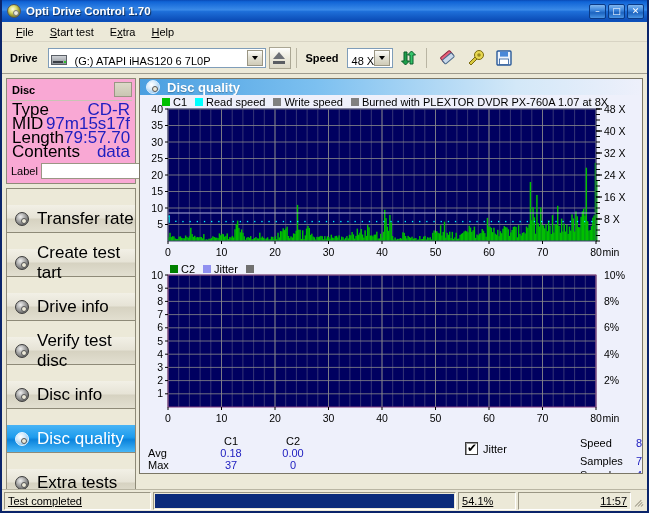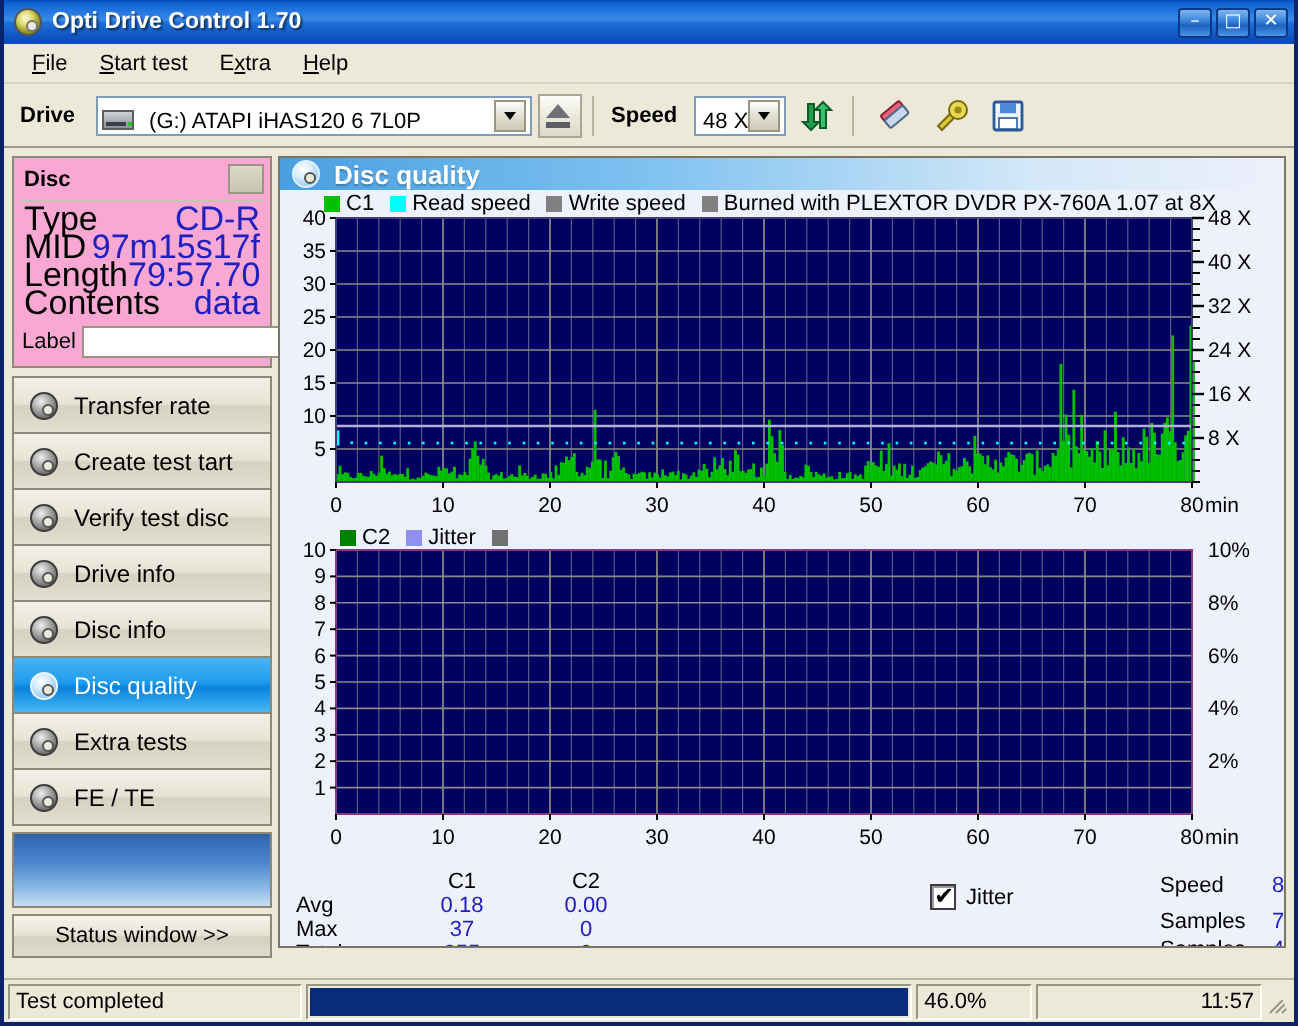--- a/index.html
+++ b/index.html
@@ -184,21 +184,21 @@
   .cd-mini:after {
     content: ""; position: absolute; left: 5px; top: 5px; width: 4px; height: 4px;
     border-radius: 50%; background: #f2f0e4; border: 1px solid #8a8a50;
   }
   
   .navlist { margin-top: 4px; border: 1px solid #8e8a78; border-bottom: none; }
   .nav-btn {
     height: 28px; display: flex; align-items: center;
     background: linear-gradient(to bottom,#f2f0e6 0%,#e6e3d6 48%,#d6d2c1 52%,#e2dfd0 100%);
     border-bottom: 1px solid #8e8a78;
-    padding-left: 7px; font-size: 12px; color: #000;
+    padding-left: 7px; font-size: 17px; color: #000; margin-top: 16px;
   }
   .nav-btn.active {
     background: linear-gradient(to bottom,#49b4f5 0%,#1e9ced 45%,#0a83dc 55%,#46b6f7 100%);
     color: #fff;
   }
   .nav-ico { width: 16px; height: 16px; margin-right: 7px; flex: none; position: relative; }
   .nav-ico .disc {
     position: absolute; left: 1px; top: 1px; width: 14px; height: 14px; border-radius: 50%;
     background: radial-gradient(circle at 38% 32%, #f0f0f0 0%, #a8a8a8 40%, #6e6e6e 75%, #4d4d4d 100%);
     border: 1px solid #3c3c3c;
@@ -277,20 +277,21 @@
   .sr-row .k { width: 56px; }
   .sr-row .v { color: #2020c0; }
   
   .statusbar {
     position: absolute; left: 0; bottom: 0;
     width: 645px; height: 22px;
     background: #ece9d8;
     display: flex; align-items: center;
     padding: 2px 2px;
     border-top: 1px solid #b9b5a3;
+    text-decoration: underline;
   }
   .sb-cell {
     height: 18px; border: 1px solid #9a9684;
     border-right-color:#fff; border-bottom-color:#fff;
     background: #ece9d8;
     display: flex; align-items: center;
     font-size: 11px; padding: 0 3px;
   }
   #sb-msg { width: 148px; }
   #sb-prog { width: 305px; margin-left: 2px; padding: 1px; }
@@ -435,27 +436,27 @@
         <div class="nav-btn">
           <span class="nav-ico">
               <span class="disc"></span>
             </span>
           <span>Create test tart</span>
         </div>
         <div class="nav-btn">
           <span class="nav-ico">
               <span class="disc"></span>
             </span>
-          <span>Verify test disc</span>
+          <span>Drive info</span>
         </div>
         <div class="nav-btn">
           <span class="nav-ico">
               <span class="disc"></span>
             </span>
-          <span>Drive info</span>
+          <span>Verify test disc</span>
         </div>
         <div class="nav-btn">
           <span class="nav-ico">
               <span class="disc"></span>
             </span>
           <span>Disc info</span>
         </div>
         <div class="nav-btn active">
           <span class="nav-ico">
               <span class="disc"></span>
@@ -1206,21 +1207,21 @@
     </div>
   </div>
 
   <div class="statusbar">
     <div class="sb-cell" id="sb-msg">Test completed</div>
     <div class="sb-cell" id="sb-prog">
       <div class="progress-outer">
         <div class="progress-fill" id="progress-fill" style="width: 100%;"></div>
       </div>
     </div>
-    <div class="sb-cell" id="sb-pct">46.0%</div>
+    <div class="sb-cell" id="sb-pct">54.1%</div>
     <div class="sb-cell" id="sb-time">11:57</div>
     <div class="grip">
       <i style="left:2px; top:11px; width:9px"></i>
         <i style="left:5px; top:11px; width:6px"></i>
         <i style="left:8px; top:11px; width:3px"></i>
     </div>
   </div>
 
 </div>
 

